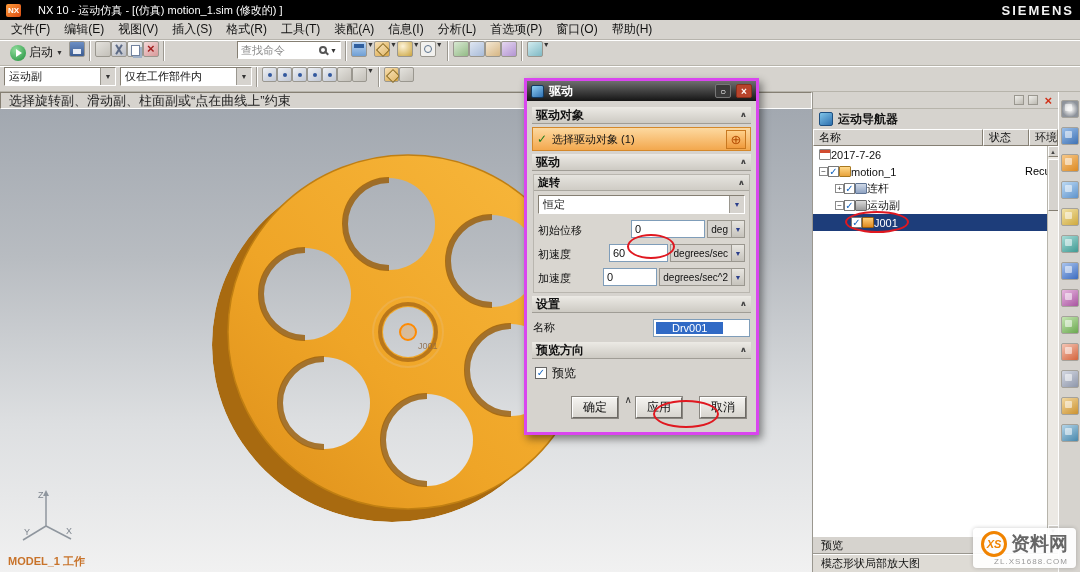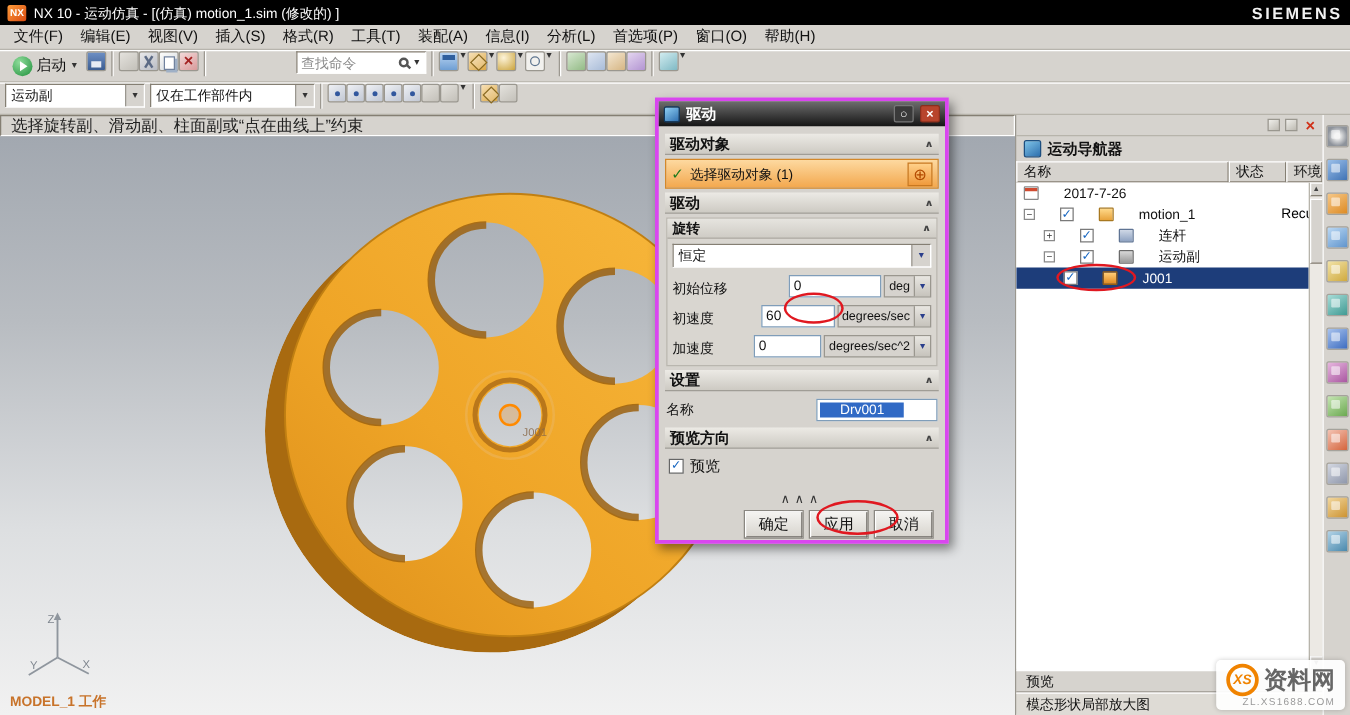--- a/index.html
+++ b/index.html
@@ -2,21 +2,21 @@
 <html><head>
 <meta charset="utf-8">
 <style>
   *{box-sizing:border-box;margin:0;padding:0}
   html,body{width:1080px;height:572px;overflow:hidden;background:#d6d3ce}
   #app{position:relative;width:1080px;height:572px;font-family:"Liberation Sans","DejaVu Sans",sans-serif;font-size:12px;color:#111}
   .sep{width:2px;height:20px;border-left:1px solid #9c9890;border-right:1px solid #fff;margin:0 4px}
 
   
   .titlebar{position:absolute;left:0;top:0;width:1080px;height:20px;background:#000;color:#fff;display:flex;align-items:center;padding:0 6px;font-size:11px}
-  .app-badge{width:15px;height:13px;background:linear-gradient(135deg,#ff9c3a,#d84b12);color:#fff;font-size:8px;font-weight:bold;display:flex;align-items:center;justify-content:center;border-radius:2px;margin-right:6px}
+  .app-badge{width:15px;height:13px;background:linear-gradient(135deg,#ff9c3a,#d84b12);color:#fff;font-size:8px;font-weight:bold;display:flex;align-items:center;justify-content:center;border-radius:2px;margin-right:17px}
   .tb-title{flex:1;white-space:nowrap;overflow:hidden}
   .brand{font-weight:bold;letter-spacing:2px;font-size:13px;color:#f2f2f2}
 
   
   .menubar{position:absolute;left:0;top:20px;width:1080px;height:20px;background:#d6d3ce;border-bottom:1px solid #b7b4ad;display:flex;align-items:center;padding:0 4px}
   .menu-item{padding:2px 7px;white-space:nowrap;cursor:default}
 
   
   .tbrow{position:absolute;left:0;width:1080px;background:#d6d3ce;display:flex;align-items:flex-start;padding:0 4px;border-bottom:1px solid #b7b4ab;border-top:1px solid #fff}
   .tb1{top:40px;height:26px}
@@ -72,21 +72,21 @@
   .navpanel{position:absolute;left:812px;top:92px;width:246px;height:480px;background:#d6d3ce;border-left:1px solid #9a978f;display:flex;flex-direction:column}
   .nav-toolbar{height:17px;display:flex;align-items:center;justify-content:flex-end;gap:4px;padding:0 4px;border-bottom:1px solid #b7b4ab}
   .mini-ic{width:10px;height:10px;background:linear-gradient(145deg,#efeeea,#bdbab2);border:1px solid #9a978f}
   .nav-close{color:#d03018;font-weight:bold;font-size:13px;line-height:1;padding:0 2px}
   .nav-title{height:20px;display:flex;align-items:center;gap:5px;padding:0 6px;font-weight:bold}
   .nav-title-ic{width:14px;height:14px;border-radius:2px;background:linear-gradient(145deg,#7fc4e8,#2d6fae);border:1px solid #1d4f80}
   .nav-cols{height:17px;display:flex;background:#d6d3ce;font-size:11px}
   .nav-col{display:flex;align-items:center;padding:0 5px;border-top:1px solid #fff;border-left:1px solid #fff;border-right:1px solid #857f73;border-bottom:1px solid #857f73;white-space:nowrap;overflow:hidden}
   .nav-tree-wrap{flex:1;position:relative;background:#fff;overflow:hidden}
   .nav-tree{position:absolute;inset:0 11px 0 0}
-  .trow{height:17px;display:flex;align-items:center;gap:20px;font-size:11px;position:relative;white-space:nowrap}
+  .trow{height:17px;display:flex;align-items:center;gap:0;font-size:11px;position:relative;white-space:nowrap}
   .trow.sel{background:#1d3d7a;color:#fff}
   .exp{width:9px;height:9px;border:1px solid #8a8a8a;background:#fff;color:#333;font-size:8px;line-height:7px;text-align:center;flex:0 0 auto}
   .cb{width:11px;height:11px;border:1px solid #7a7a7a;background:#fff;display:flex;align-items:center;justify-content:center;flex:0 0 auto}
   .cbcheck{color:#1565c0;font-size:10px;font-weight:bold;line-height:1}
   .ticon{width:12px;height:11px;border-radius:1px;flex:0 0 auto}
   .cal{background:#fff;border:1px solid #888;box-shadow:inset 0 3px 0 #d04b30}
   .folder{background:linear-gradient(180deg,#ffd98a,#e8a33c);border:1px solid #a87820}
   .link{background:linear-gradient(180deg,#cfd8e6,#8fa3c2);border:1px solid #5f7494}
   .joints{background:linear-gradient(180deg,#d8d8d8,#9a9a9a);border:1px solid #6a6a6a}
   .joint{background:linear-gradient(180deg,#ffcf7a,#e08a20);border:1px solid #9a5f10}
@@ -142,21 +142,21 @@
   .fdd{width:13px;height:100%;border-left:1px solid #9a978f;background:linear-gradient(180deg,#e8e6e1,#c6c3bc);display:flex;align-items:center;justify-content:center;color:#2b3f8c}
   .fdd span{font-size:7px}
   .name-row{display:flex;align-items:center;margin:5px 1px;height:19px}
   .name-label{width:120px;font-size:11px}
   .name-input{flex:1;height:18px;background:#fff;border:1px solid #7f9db9;font-size:11px;padding:1px 2px;line-height:15px}
   .name-selected{background:#316ac5;color:#fff;padding:0 16px}
   .cbx-row{display:flex;align-items:center;gap:5px;margin:5px 3px;height:18px}
   .cbx{width:12px;height:12px;background:#fff;border:1px solid #666;display:flex;align-items:center;justify-content:center}
   .cbx .cbcheck{font-size:10px}
   .dlg-chevrons{position:absolute;left:0;right:0;bottom:33px;text-align:center;color:#333;font-size:10px;letter-spacing:4px}
-  .dlg-buttons{position:absolute;right:10px;bottom:8px;display:flex;gap:6px}
+  .dlg-buttons{position:absolute;right:10px;bottom:20px;display:flex;gap:18px}
   .btn{min-width:46px;height:21px;background:linear-gradient(180deg,#f4f3f0,#d8d5cf);border:1px solid #6d6a65;border-top-color:#fff;border-left-color:#fff;box-shadow:0 0 0 1px #8a8781;display:flex;align-items:center;justify-content:center;font-size:12px}
 
   
   .red-ellipse{position:absolute;border:2px solid #e01820;border-radius:50%;z-index:60;pointer-events:none}
   .watermark{position:absolute;right:4px;bottom:4px;z-index:70;background:rgba(255,255,255,.93);border-radius:4px;padding:3px 8px 2px;box-shadow:0 0 4px rgba(0,0,0,.2);text-align:right}
   .wm-top{display:flex;align-items:center;gap:4px}
   .wm-ring{width:26px;height:26px;border:3px solid #f08300;border-radius:50%;display:flex;align-items:center;justify-content:center}
   .wm-xs{color:#f08300;font-weight:bold;font-style:italic;font-size:11px}
   .wm-name{font-size:19px;font-weight:bold;color:#666}
   .wm-url{font-size:8px;color:#999;letter-spacing:1px;margin-top:0}

